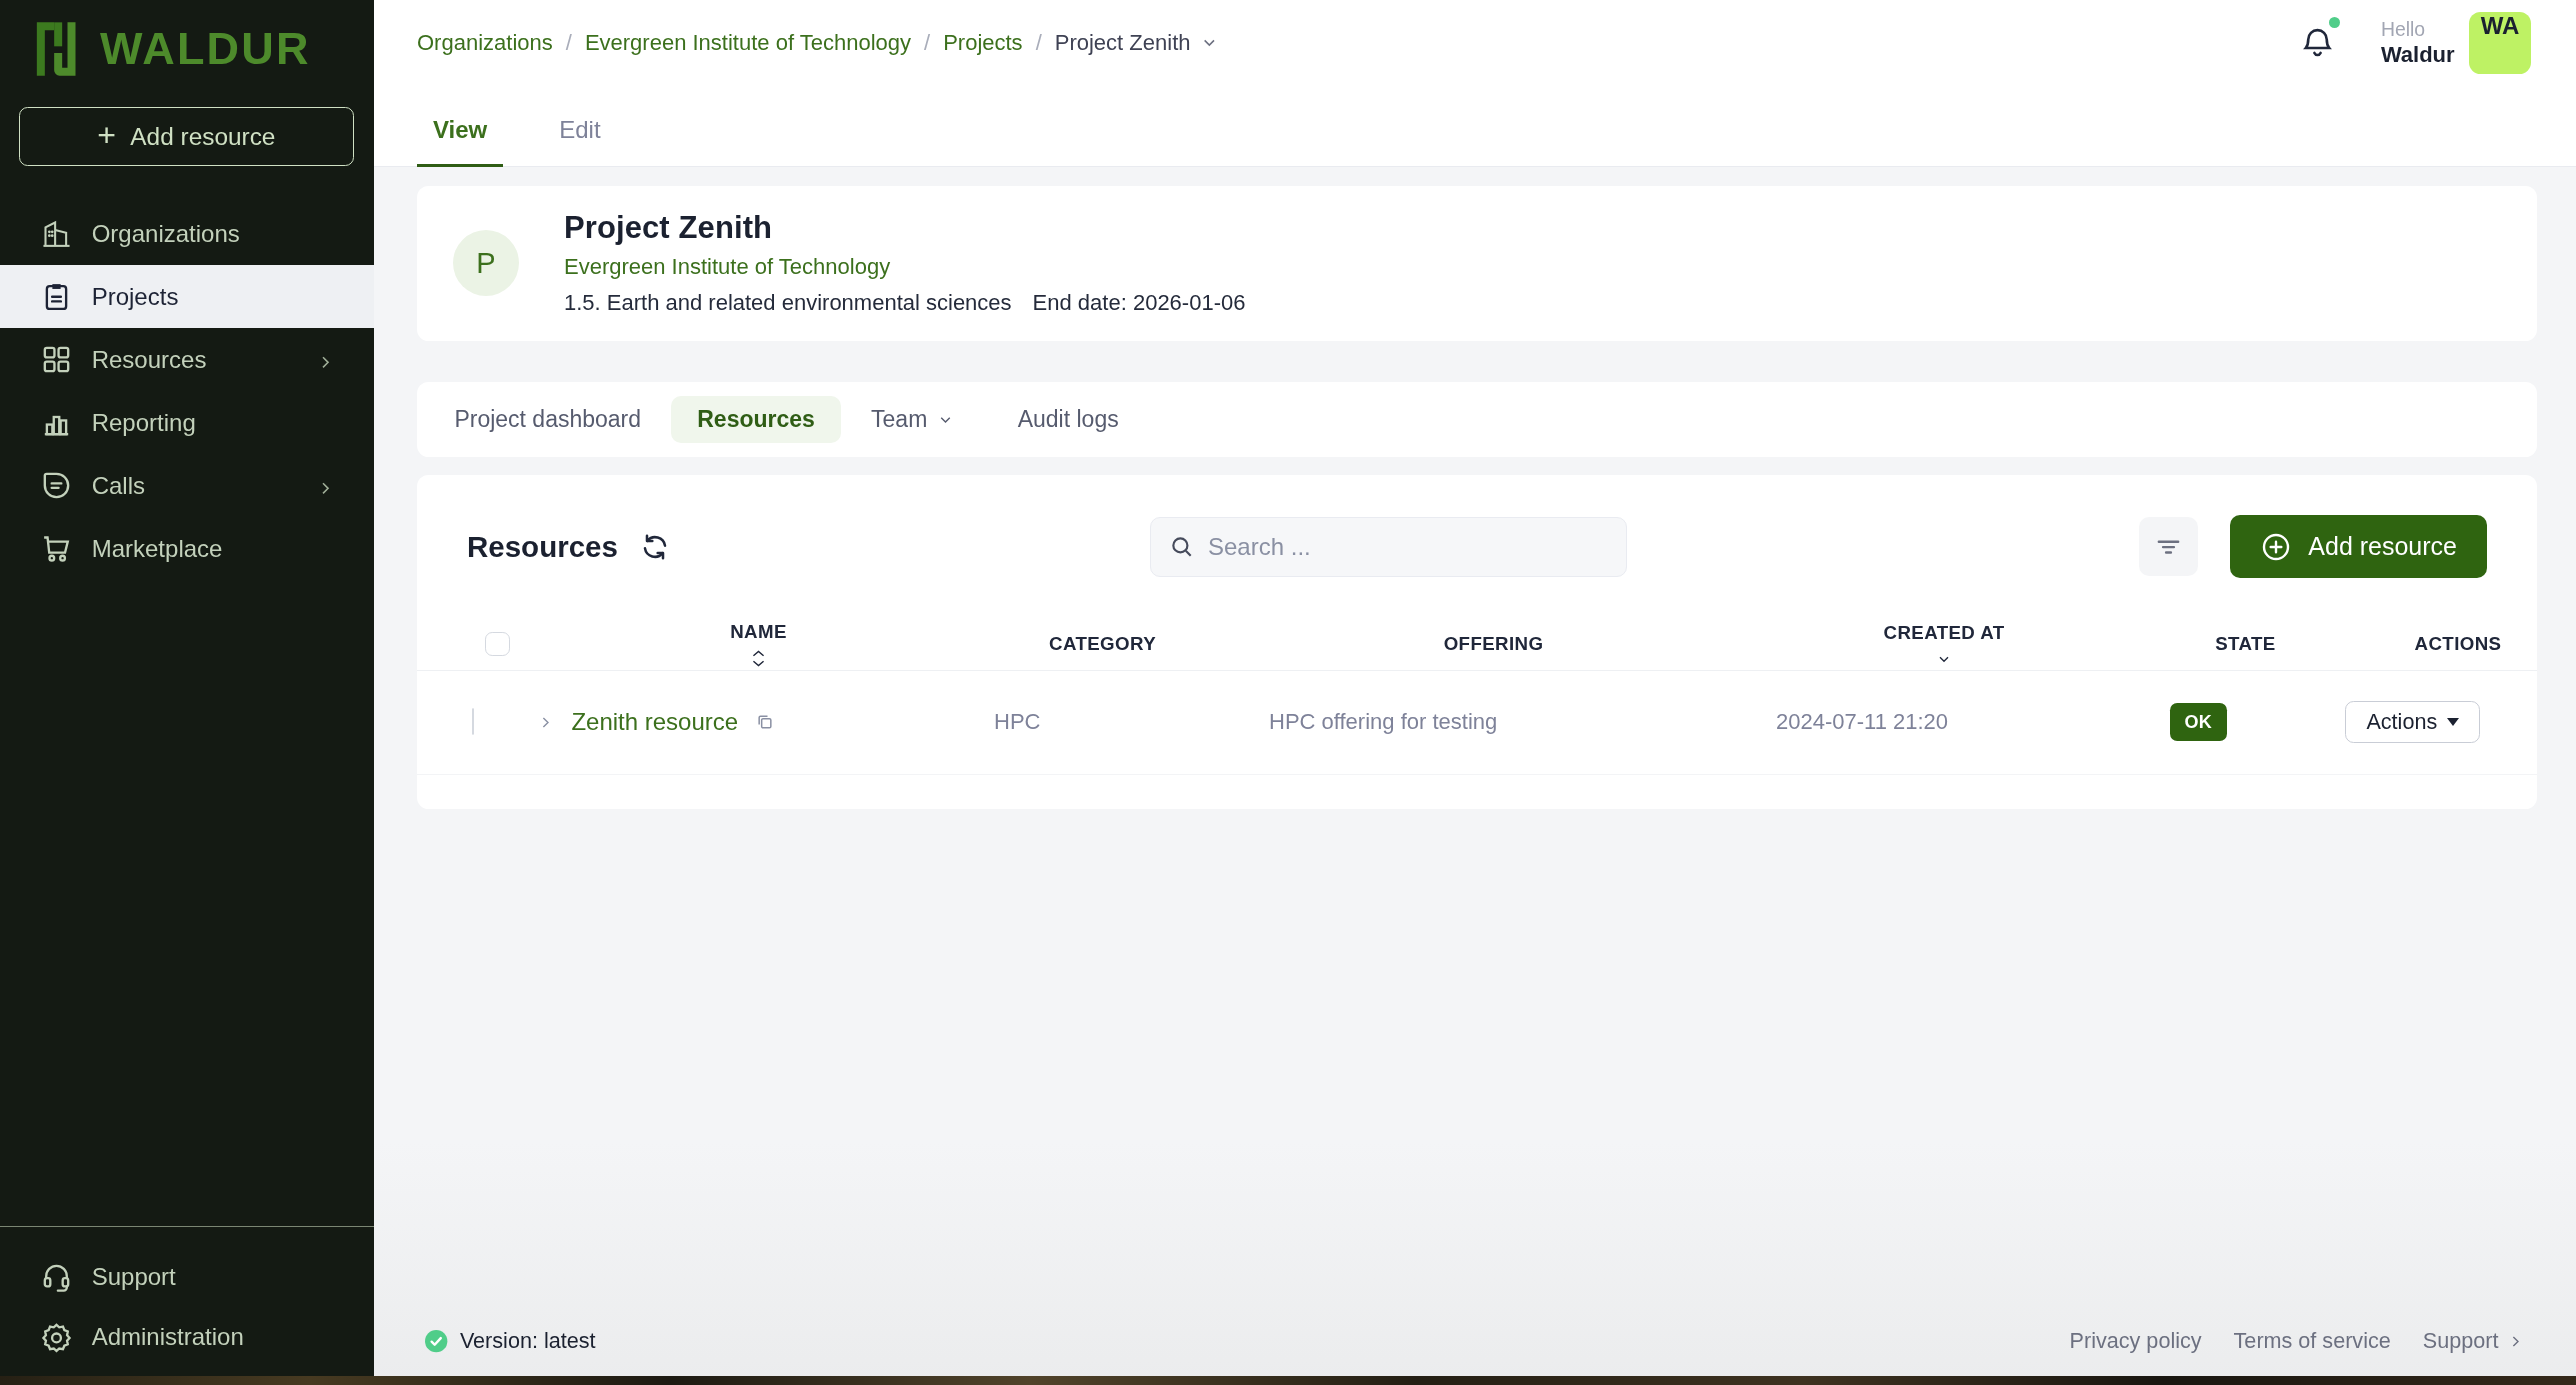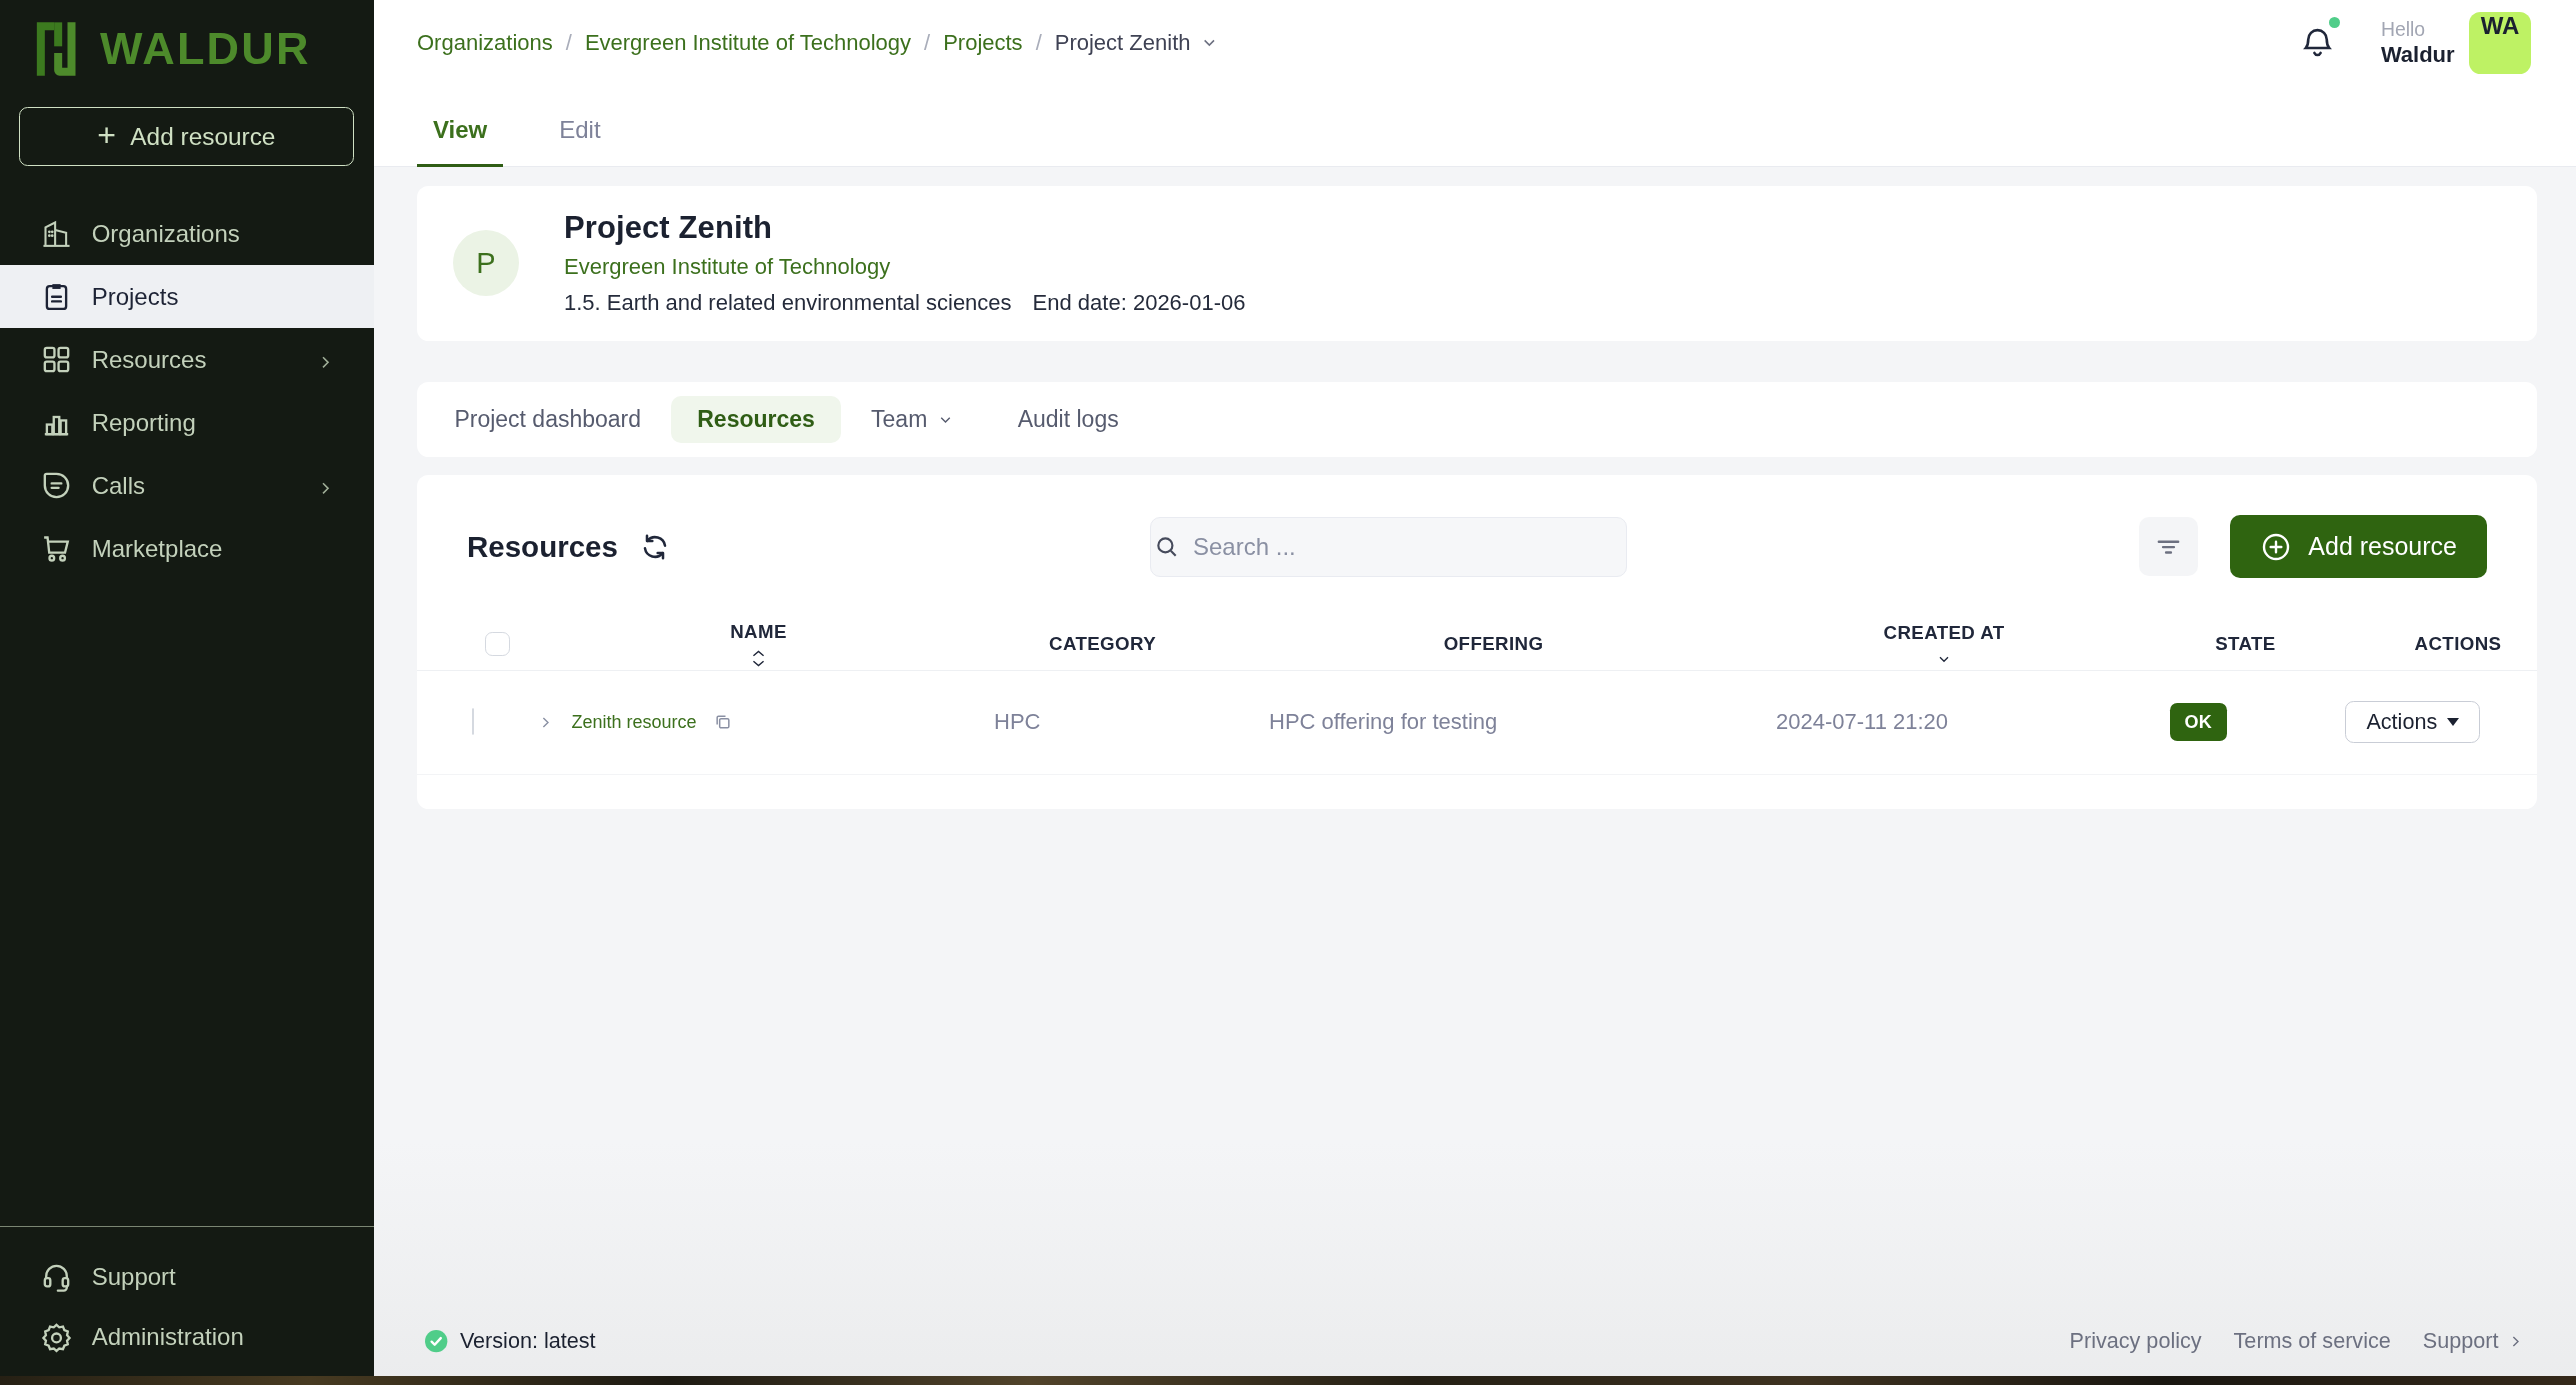--- a/index.html
+++ b/index.html
@@ -121,21 +121,21 @@
   .ctab.audit { margin-left:26px; }
 
   .resources-card { margin-top:18px; height:334px; display:flex; flex-direction:column; flex:none; }
   .toolbar { height:144px; display:flex; align-items:center; padding:0 50px; }
   .toolbar-left { width:683px; display:flex; align-items:center; gap:21.6px; }
   .tbl-title { font-size:29.5px; font-weight:700; color:#1b2130; }
   .refresh-btn { width:32px; height:32px; color:#20273a; cursor:pointer; background:none; border:none; padding:0; }
   .refresh-btn svg { width:32px; height:32px; }
   .tbl-search {
     width:477px; height:60px; background:#f6f7f9; border:1.4px solid #e9ebf1; border-radius:10px;
-    display:flex; align-items:center; padding:0 3px;
+    display:flex; align-items:center; padding:0 18px;
   }
   .tbl-search svg { width:26px; height:26px; color:#464b5c; flex:none; }
   .tbl-search input {
     border:none; outline:none; background:transparent; font-size:24px; color:#3f4254;
     margin-left:13px; width:100%; font-family:inherit;
   }
   .tbl-search input::placeholder { color:#8a90a3; }
   .tb-spacer { flex:1; }
   .filter-btn {
     width:59px; height:59px; border-radius:10px; background:#f4f5f7; border:none; cursor:pointer;
@@ -159,21 +159,21 @@
   .sort-ic { display:flex; flex-direction:column; gap:1.4px; color:#20273a; }
   .sort-ic svg { width:13px; height:8px; }
   .th .one-caret { width:16px; height:16px; color:#20273a; }
   .checkbox { width:24.4px; height:24.4px; border:1.4px solid #d5d9e0; border-radius:7.2px; background:#fff; cursor:pointer; }
 
   .trow { height:104px; border-bottom:1.4px solid #f3f4f6; }
   .td { font-size:22px; color:#7e8299; padding-left:58px; white-space:nowrap; }
   .td.chk { padding-left:55px; }
   .name-cell { display:flex; align-items:center; padding-left:14.4px; gap:17px; }
   .row-expander { width:17px; height:17px; color:#8a90a3; cursor:pointer; flex:none; }
-  .row-link { color:#3c701d; font-size:18px; text-decoration:none; cursor:pointer; }
+  .row-link { color:#3c701d; font-size:24px; text-decoration:none; cursor:pointer; }
   .copy-ic { width:20px; height:20px; color:#8a90a3; cursor:pointer; }
   .state-badge {
     display:inline-flex; align-items:center; justify-content:center;
     background:#2f6410; color:#fff; font-size:18px; font-weight:700;
     border-radius:7.2px; padding:8.6px 14.4px; letter-spacing:0.4px;
   }
   .actions-btn {
     border:1.4px solid #c9cdd6; background:#fff; border-radius:8.6px;
     height:42px; padding:0 20px; font-size:21.6px; color:#1b2130;
     display:inline-flex; align-items:center; gap:10px; cursor:pointer; font-family:inherit;

